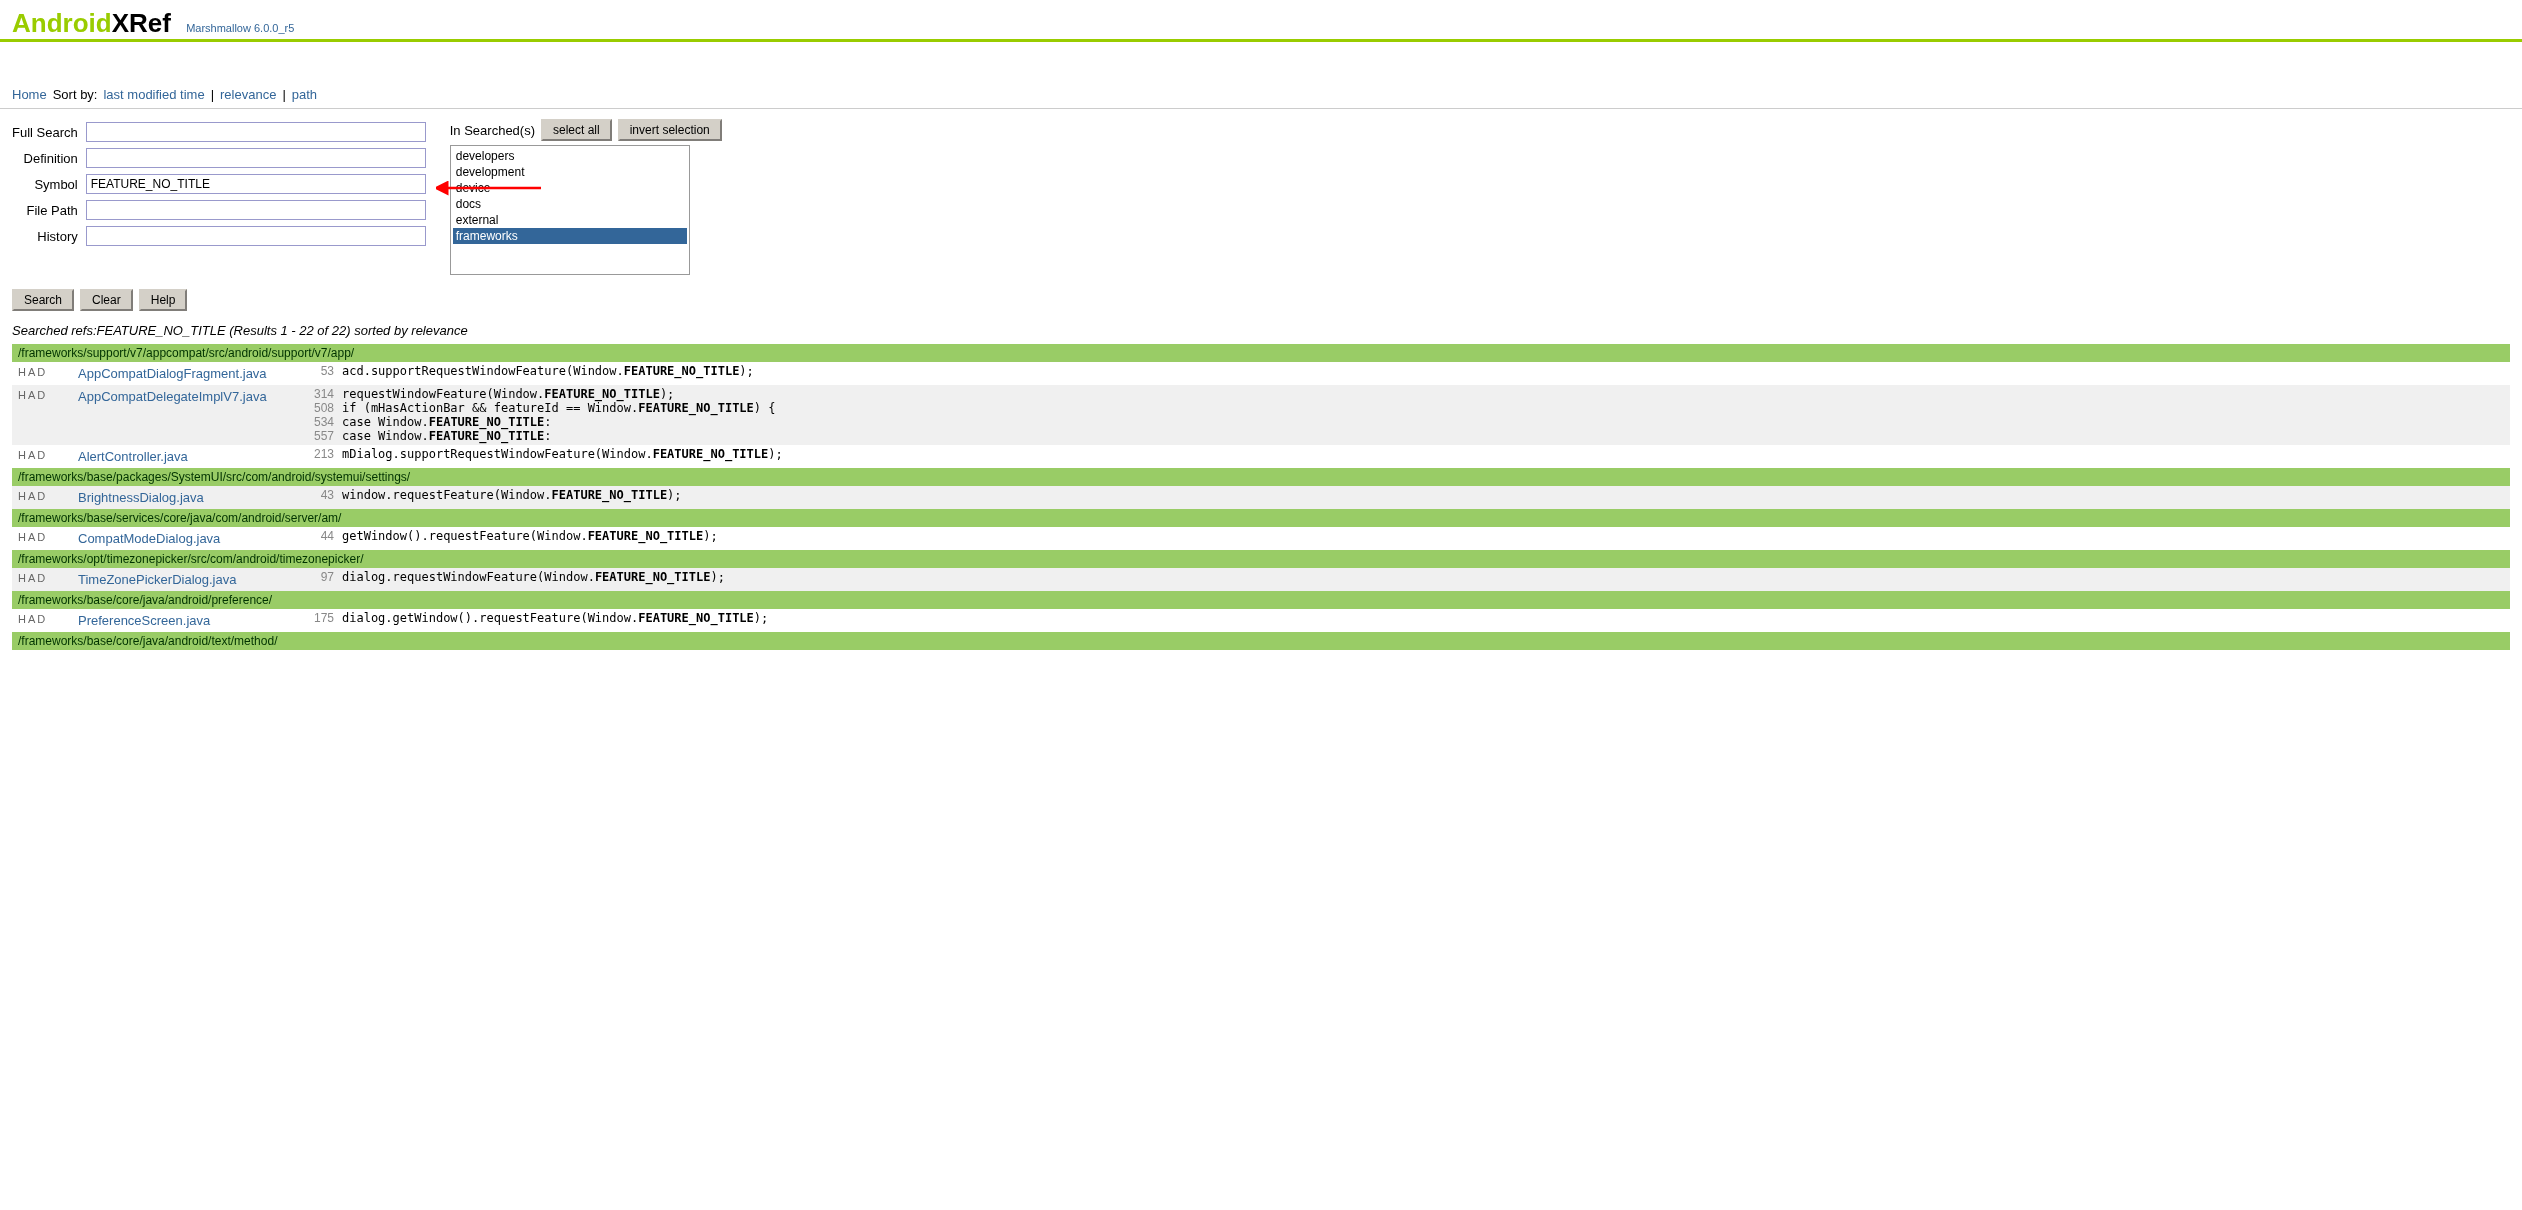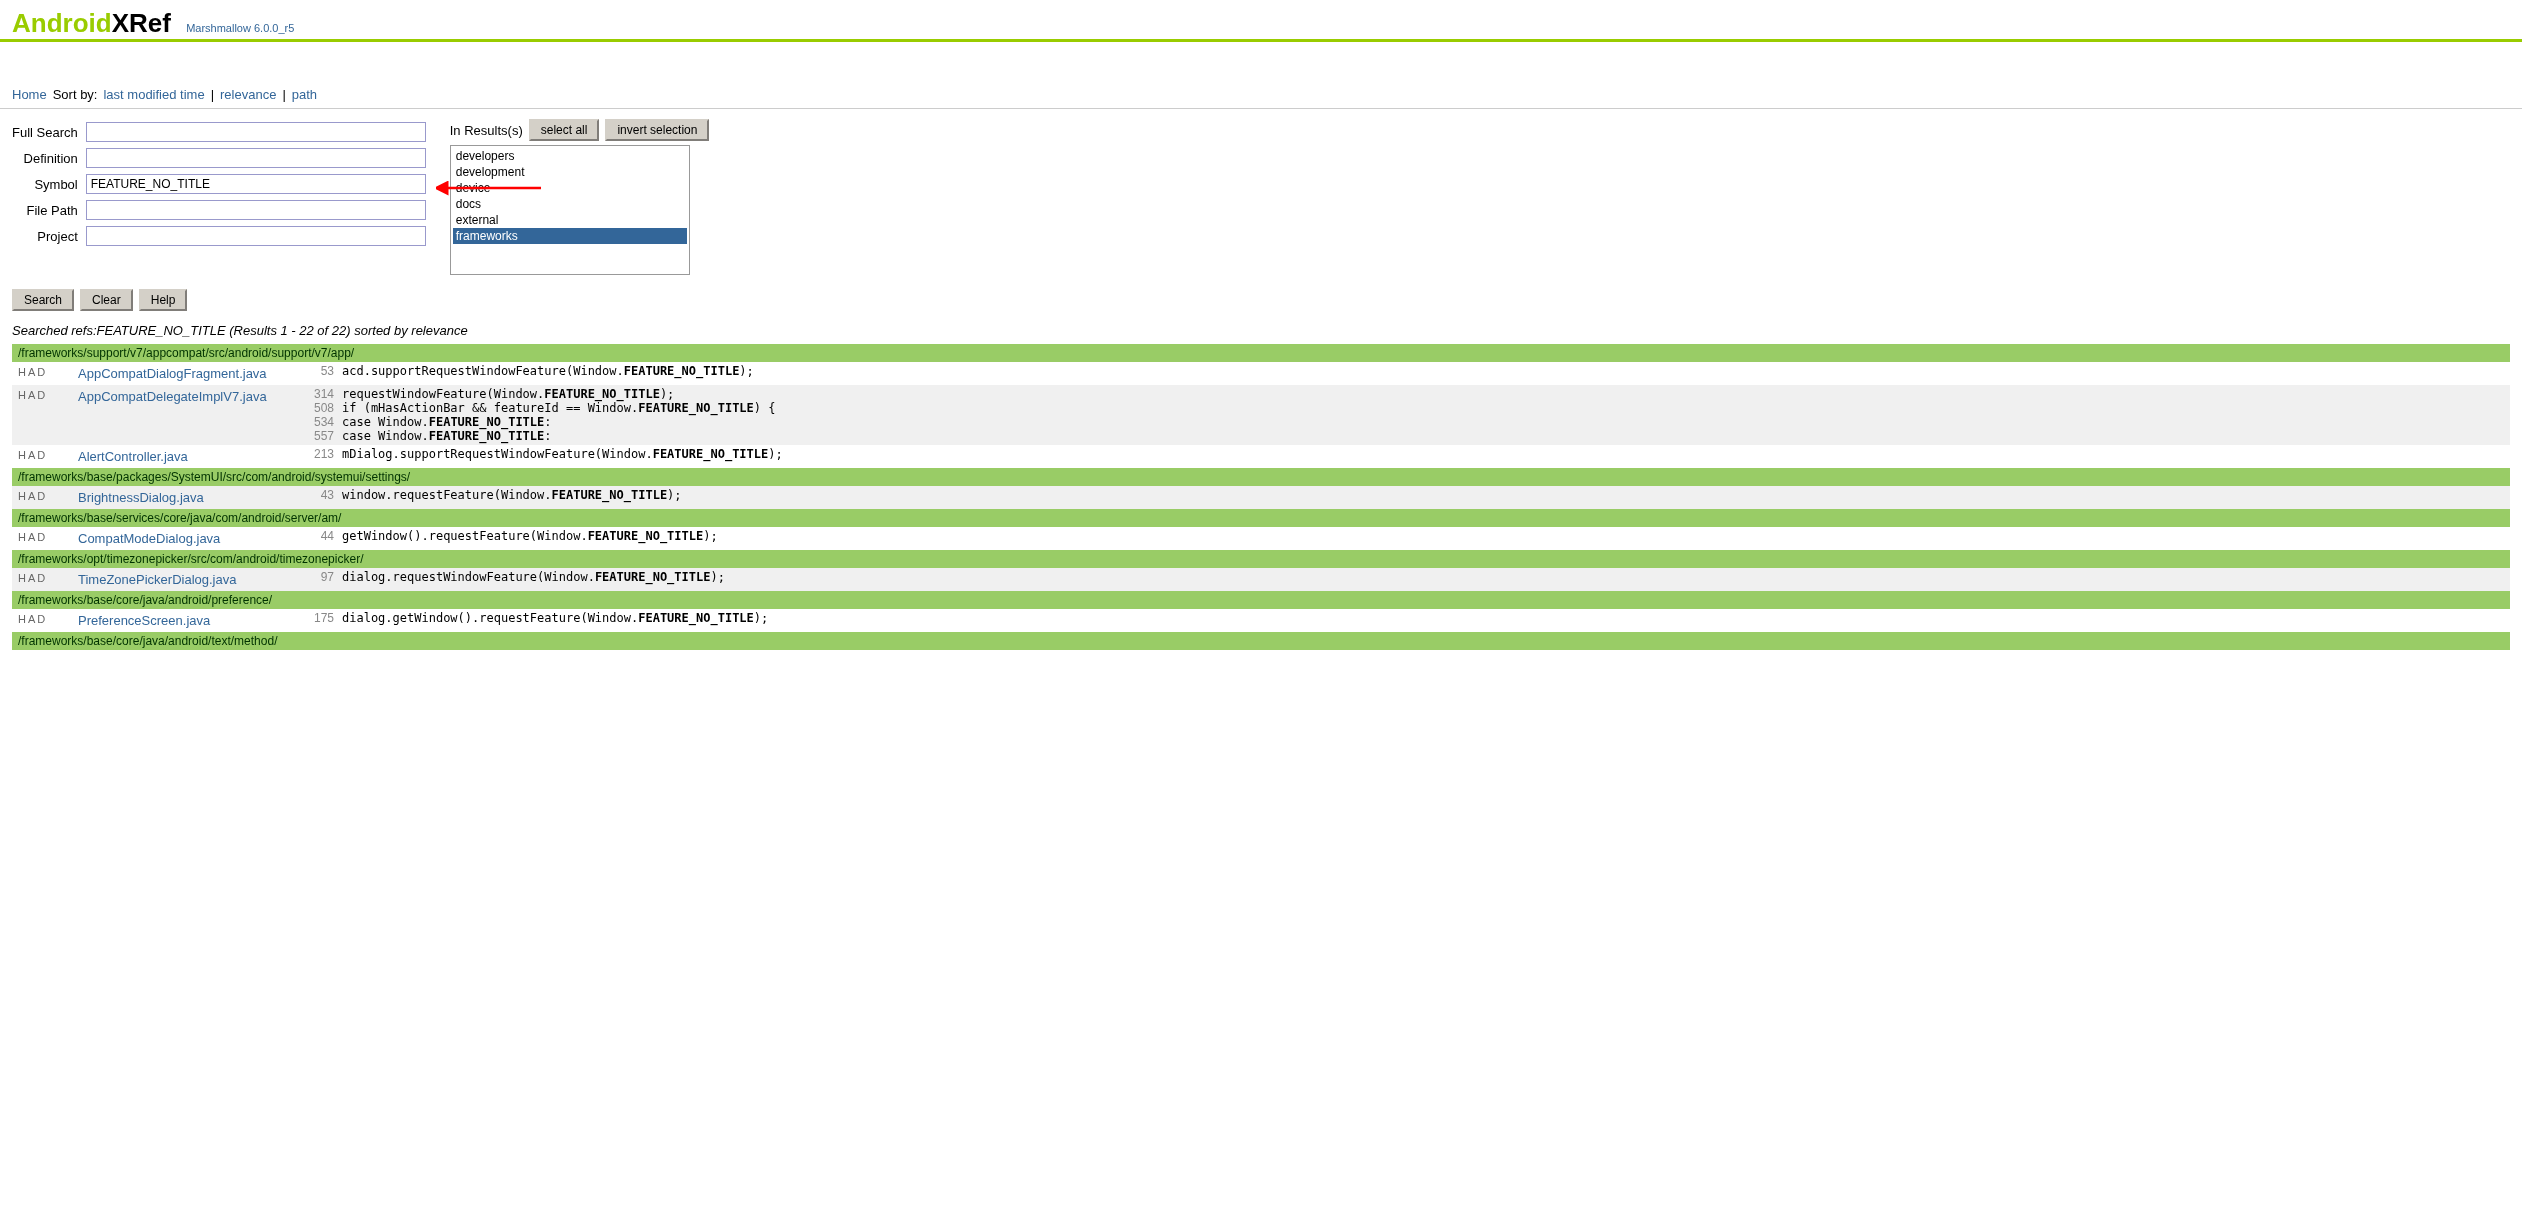--- a/index.html
+++ b/index.html
@@ -106,30 +106,30 @@
               <line x1="105" y1="10" x2="5" y2="10" stroke="red" stroke-width="2.5" marker-end="url(#arrowhead)"></line>
             </svg>
           </div>
         </td>
       </tr>
       <tr>
         <td>File Path</td>
         <td><input type="text" value="" style=""></td>
       </tr>
       <tr>
-        <td>Project</td>
+        <td>History</td>
         <td><input type="text" value="" style=""></td>
       </tr>
     </tbody>
       </table>
   </div>
 
   <div id="projects-panel">
     <div class="proj-header">
-      <span>In Results(s)</span>
+      <span>In Searched(s)</span>
       <button class="btn">select all</button>
       <button class="btn">invert selection</button>
     </div>
     <div id="projects-list">
       <div class="proj-item">developers</div>
       <div class="proj-item">development</div>
       <div class="proj-item">device</div>
       <div class="proj-item">docs</div>
       <div class="proj-item">external</div>
       <div class="proj-item selected">frameworks</div>

